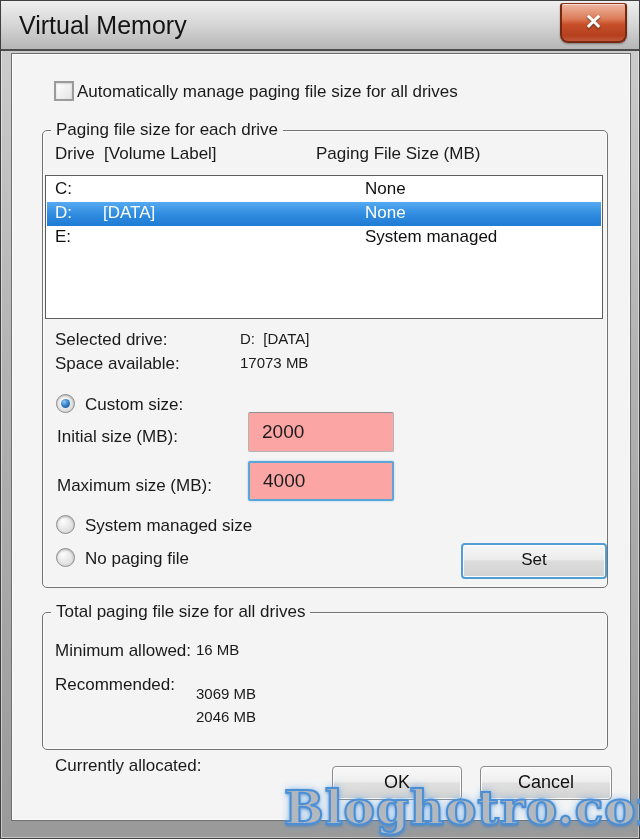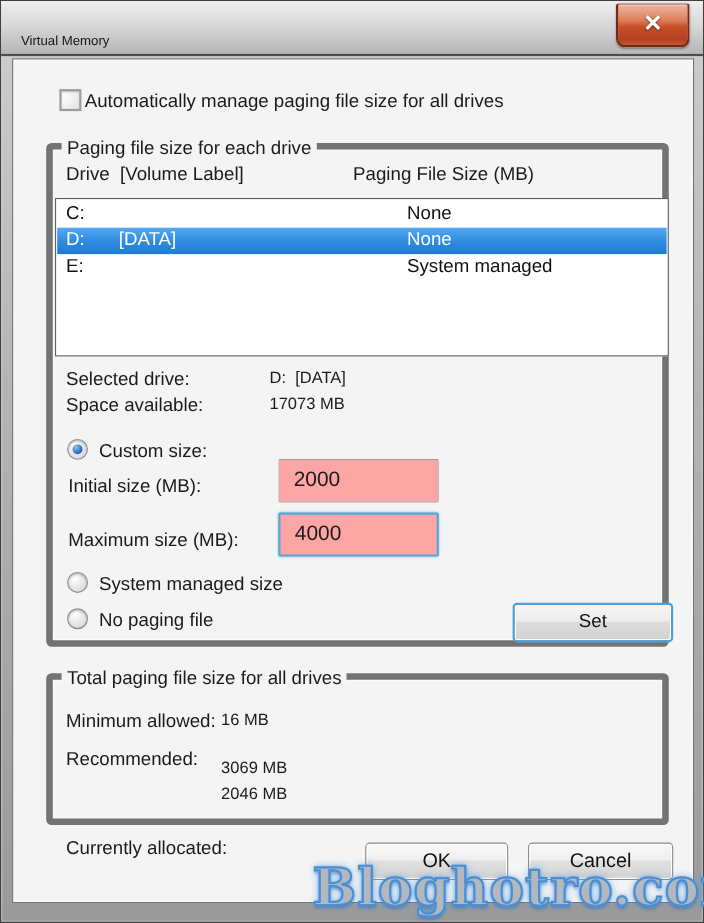--- a/index.html
+++ b/index.html
@@ -3,34 +3,34 @@
 <meta charset="utf-8">
 <style>
   html,body{margin:0;padding:0;}
   body{width:640px;height:839px;overflow:hidden;font-family:"Liberation Sans",sans-serif;
        -webkit-font-smoothing:antialiased;position:relative;background:#777;}
   .window{position:absolute;inset:0;background:linear-gradient(180deg,#cfcfcf 0%,#b5b5b5 40%,#9a9a9a 100%);
           border:1px solid #3f3f3f;box-sizing:border-box;box-shadow:inset 0 0 0 1px rgba(255,255,255,.45);}
   .titlebar{position:absolute;left:0;top:0;right:0;height:50px;
             background:linear-gradient(180deg,#efefef 0%,#d8d8d8 45%,#b6b6b6 100%);
             border-bottom:2px solid #4c4c4c;box-sizing:border-box;}
-  .title{position:absolute;left:18px;top:12px;line-height:48px;font-size:12px;color:#141414;}
+  .title{position:absolute;left:18px;top:0;line-height:48px;font-size:25px;color:#141414;}
   .close-btn{position:absolute;top:2px;right:12px;width:67px;height:40px;box-sizing:border-box;
              border:2px solid #77280f;border-top:1px solid #8d3318;border-radius:3px 3px 8px 8px;
              background:linear-gradient(180deg,#eeb6a2 0%,#dc7c58 40%,#c7502a 55%,#b4401e 85%,#c2573a 100%);
              color:#fff;font-size:21px;font-weight:bold;text-align:center;line-height:36px;
              text-shadow:0 1px 2px rgba(0,0,0,.55);cursor:default;
              box-shadow:inset 0 1px 0 rgba(255,255,255,.55), 0 1px 2px rgba(0,0,0,.35);}
   .content{position:absolute;left:10px;top:52px;width:620px;height:768px;box-sizing:border-box;
            background:#f4f4f4;border:1px solid #6f6f6f;box-shadow:inset 0 0 0 1px rgba(255,255,255,.7);}
   .lbl{position:absolute;font-size:17px;color:#1a1a1a;white-space:pre;}
   .checkbox{position:absolute;left:42px;top:27px;width:20px;height:20px;box-sizing:border-box;
             border:2px solid #9b9b9b;background:linear-gradient(135deg,#ffffff 0%,#e4e4e4 100%);
             box-shadow:inset 0 1px 2px rgba(0,0,0,.15);}
-  .group{position:absolute;box-sizing:border-box;border:6px solid #737373;border-radius:5px;
+  .group{position:absolute;box-sizing:border-box;border:1px solid #737373;border-radius:5px;
          box-shadow:inset 0 0 0 1px rgba(255,255,255,.6);}
   .group-title{position:absolute;top:-11px;left:8px;background:#f4f4f4;padding:0 5px;
                font-size:17px;color:#1a1a1a;white-space:pre;}
   .listbox{position:absolute;left:2px;top:44px;width:558px;height:144px;box-sizing:border-box;
            background:#fff;border:1px solid #5d5d5d;}
   .drow{position:absolute;left:1px;right:1px;height:24px;font-size:17px;color:#111;}
   .drow .d{position:absolute;left:8px;top:1px;}
   .drow .v{position:absolute;left:56px;top:1px;}
   .drow .s{position:absolute;left:318px;top:1px;}
   .drow.sel{background:linear-gradient(180deg,#55aaf2 0%,#2e8ade 55%,#1f7cd4 100%);color:#fff;}

